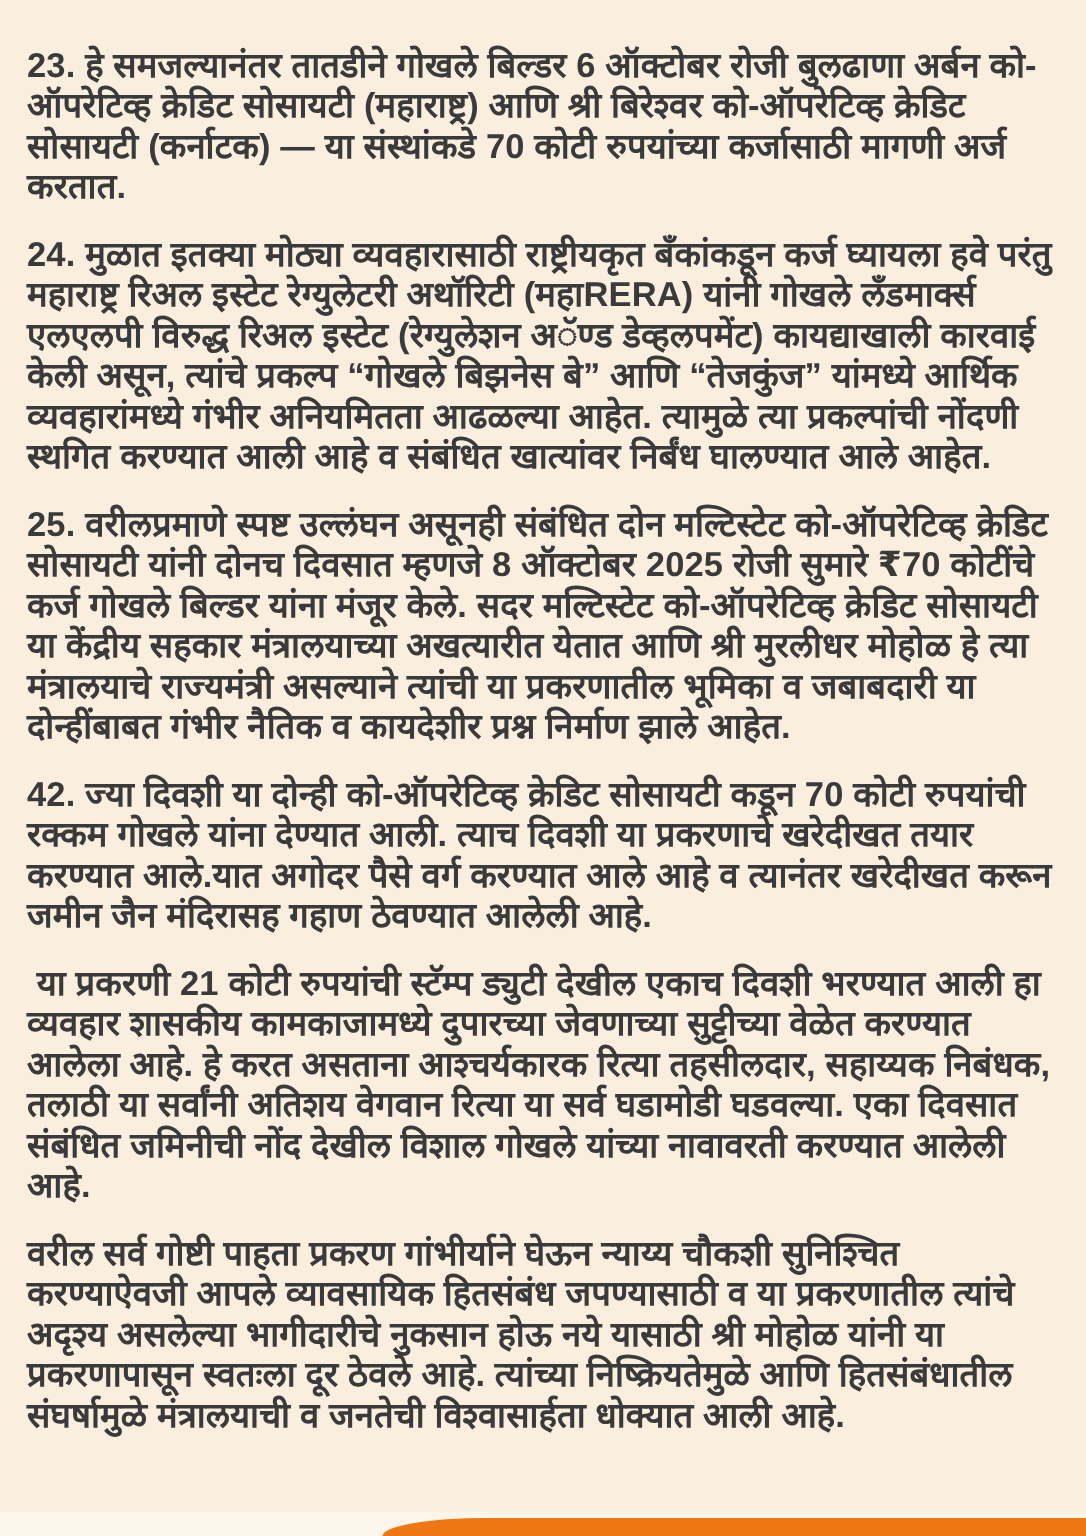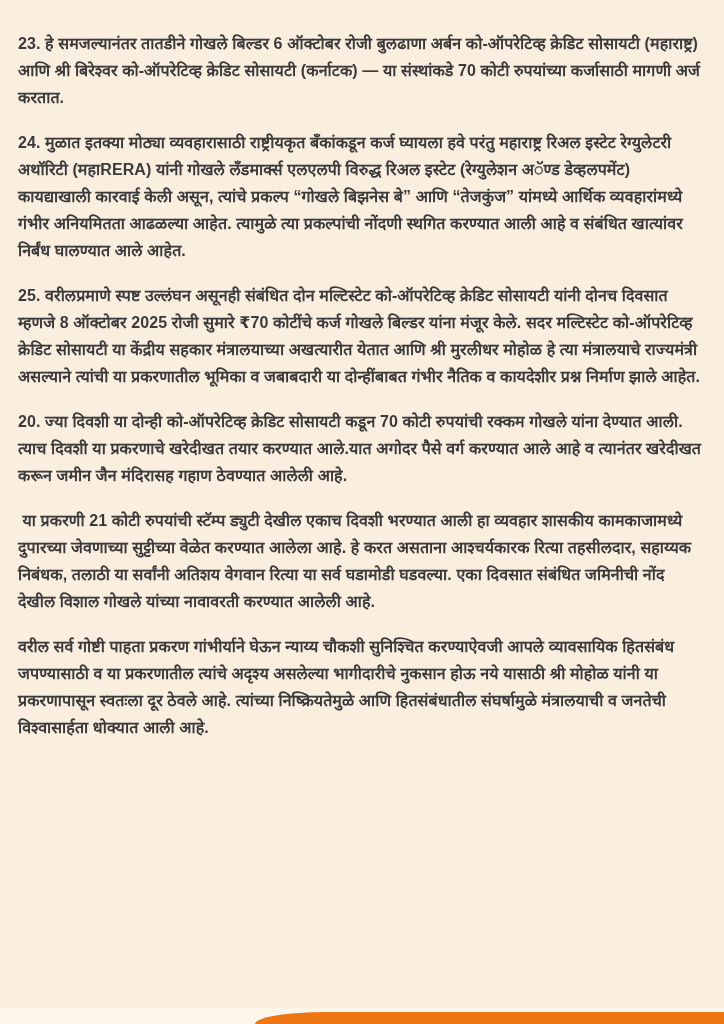--- a/index.html
+++ b/index.html
@@ -20,21 +20,21 @@
     position:relative;
     width:724px;
     height:1024px;
     background:var(--bg);
   }
   .content{
     padding:30px 18px 0 18px;
   }
   .para{
     color:var(--text);
-    font-size:16px;
+    font-size:23px;
     line-height:27px;
     font-weight:600;
     white-space:pre-wrap;
     margin-bottom:18px;
     text-align:left;
     letter-spacing:0.1px;
   }
   .para.last{
   }
   .footer-strip{
@@ -56,20 +56,20 @@
   }
 </style>
 </head>
 <body>
 
 <div class="page">
   <div class="content">
     <p class="para">23. हे समजल्यानंतर तातडीने गोखले बिल्डर 6 ऑक्टोबर रोजी बुलढाणा अर्बन को-ऑपरेटिव्ह क्रेडिट सोसायटी (महाराष्ट्र) आणि श्री बिरेश्वर को-ऑपरेटिव्ह क्रेडिट सोसायटी (कर्नाटक) — या संस्थांकडे 70 कोटी रुपयांच्या कर्जासाठी मागणी अर्ज करतात.</p>
     <p class="para">24. मुळात इतक्या मोठ्या व्यवहारासाठी राष्ट्रीयकृत बँकांकडून कर्ज घ्यायला हवे परंतु महाराष्ट्र रिअल इस्टेट रेग्युलेटरी अथॉरिटी (महाRERA) यांनी गोखले लँडमार्क्स एलएलपी विरुद्ध रिअल इस्टेट (रेग्युलेशन अॅण्ड डेव्हलपमेंट) कायद्याखाली कारवाई केली असून, त्यांचे प्रकल्प “गोखले बिझनेस बे” आणि “तेजकुंज” यांमध्ये आर्थिक व्यवहारांमध्ये गंभीर अनियमितता आढळल्या आहेत. त्यामुळे त्या प्रकल्पांची नोंदणी स्थगित करण्यात आली आहे व संबंधित खात्यांवर निर्बंध घालण्यात आले आहेत.</p>
     <p class="para">25. वरीलप्रमाणे स्पष्ट उल्लंघन असूनही संबंधित दोन मल्टिस्टेट को-ऑपरेटिव्ह क्रेडिट सोसायटी यांनी दोनच दिवसात म्हणजे 8 ऑक्टोबर 2025 रोजी सुमारे ₹70 कोटींचे कर्ज गोखले बिल्डर यांना मंजूर केले. सदर मल्टिस्टेट को-ऑपरेटिव्ह क्रेडिट सोसायटी या केंद्रीय सहकार मंत्रालयाच्या अखत्यारीत येतात आणि श्री मुरलीधर मोहोळ हे त्या मंत्रालयाचे राज्यमंत्री असल्याने त्यांची या प्रकरणातील भूमिका व जबाबदारी या दोन्हींबाबत गंभीर नैतिक व कायदेशीर प्रश्न निर्माण झाले आहेत.</p>
-    <p class="para">20. ज्या दिवशी या दोन्ही को-ऑपरेटिव्ह क्रेडिट सोसायटी कडून 70 कोटी रुपयांची रक्कम गोखले यांना देण्यात आली. त्याच दिवशी या प्रकरणाचे खरेदीखत तयार करण्यात आले.यात अगोदर पैसे वर्ग करण्यात आले आहे व त्यानंतर खरेदीखत करून जमीन जैन मंदिरासह गहाण ठेवण्यात आलेली आहे.</p>
+    <p class="para">42. ज्या दिवशी या दोन्ही को-ऑपरेटिव्ह क्रेडिट सोसायटी कडून 70 कोटी रुपयांची रक्कम गोखले यांना देण्यात आली. त्याच दिवशी या प्रकरणाचे खरेदीखत तयार करण्यात आले.यात अगोदर पैसे वर्ग करण्यात आले आहे व त्यानंतर खरेदीखत करून जमीन जैन मंदिरासह गहाण ठेवण्यात आलेली आहे.</p>
     <p class="para"> या प्रकरणी 21 कोटी रुपयांची स्टॅम्प ड्युटी देखील एकाच दिवशी भरण्यात आली हा व्यवहार शासकीय कामकाजामध्ये दुपारच्या जेवणाच्या सुट्टीच्या वेळेत करण्यात आलेला आहे. हे करत असताना आश्चर्यकारक रित्या तहसीलदार, सहाय्यक निबंधक, तलाठी या सर्वांनी अतिशय वेगवान रित्या या सर्व घडामोडी घडवल्या. एका दिवसात संबंधित जमिनीची नोंद देखील विशाल गोखले यांच्या नावावरती करण्यात आलेली आहे.</p>
     <p class="para last">वरील सर्व गोष्टी पाहता प्रकरण गांभीर्याने घेऊन न्याय्य चौकशी सुनिश्चित करण्याऐवजी आपले व्यावसायिक हितसंबंध जपण्यासाठी व या प्रकरणातील त्यांचे अदृश्य असलेल्या भागीदारीचे नुकसान होऊ नये यासाठी श्री मोहोळ यांनी या प्रकरणापासून स्वतःला दूर ठेवले आहे. त्यांच्या निष्क्रियतेमुळे आणि हितसंबंधातील संघर्षामुळे मंत्रालयाची व जनतेची विश्वासार्हता धोक्यात आली आहे.</p>
   </div>
 
   <div class="footer-strip"></div>
   <div class="footer-accent-bar"></div>
 </div>
 
 </body></html>

